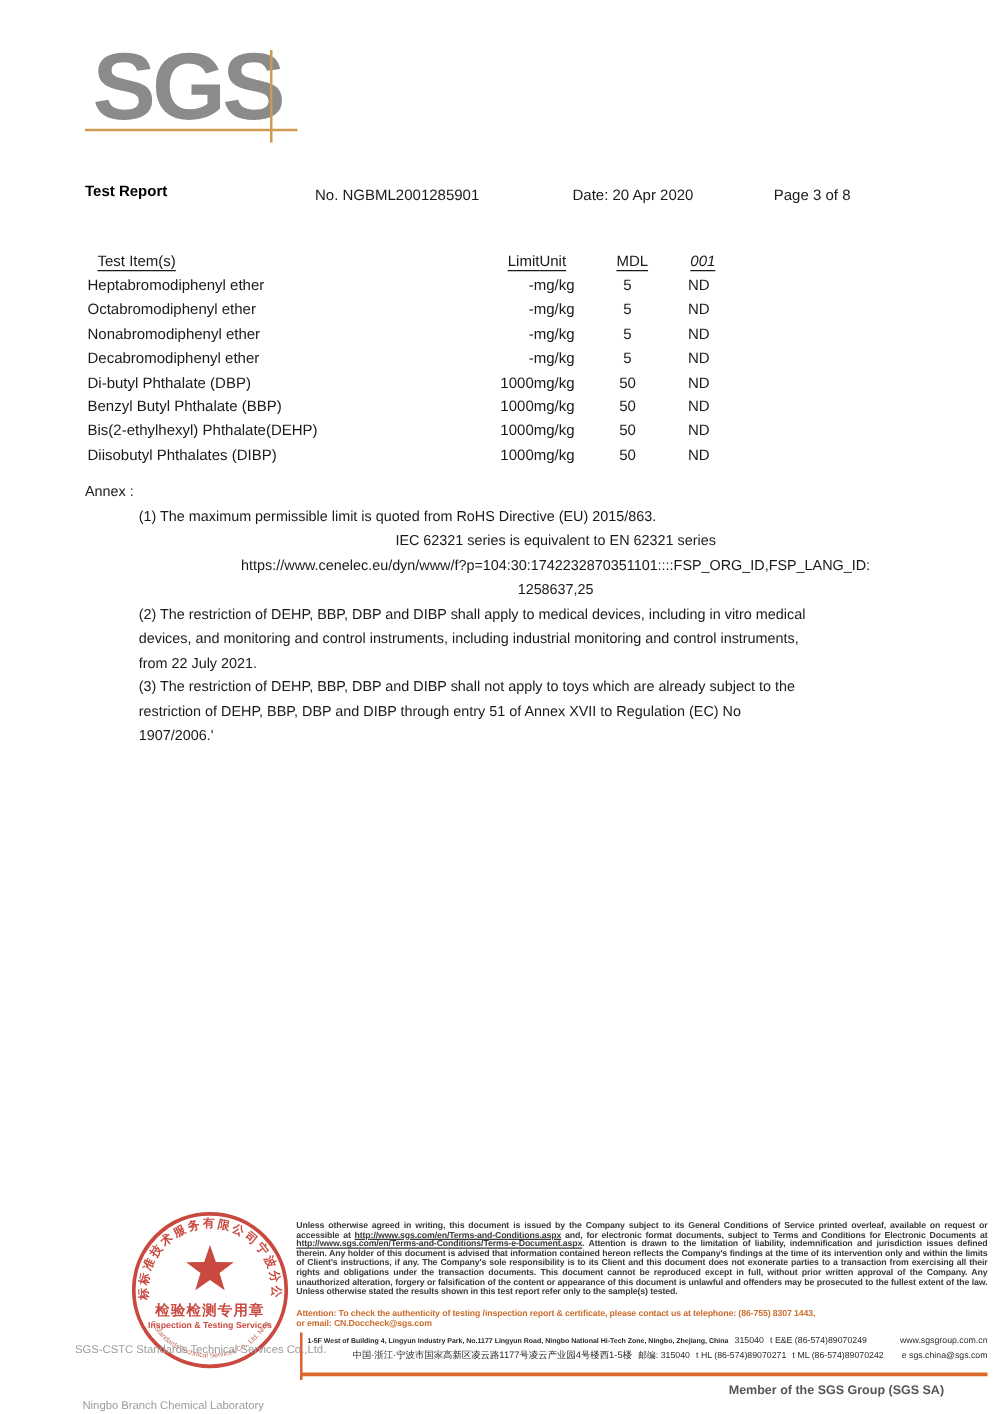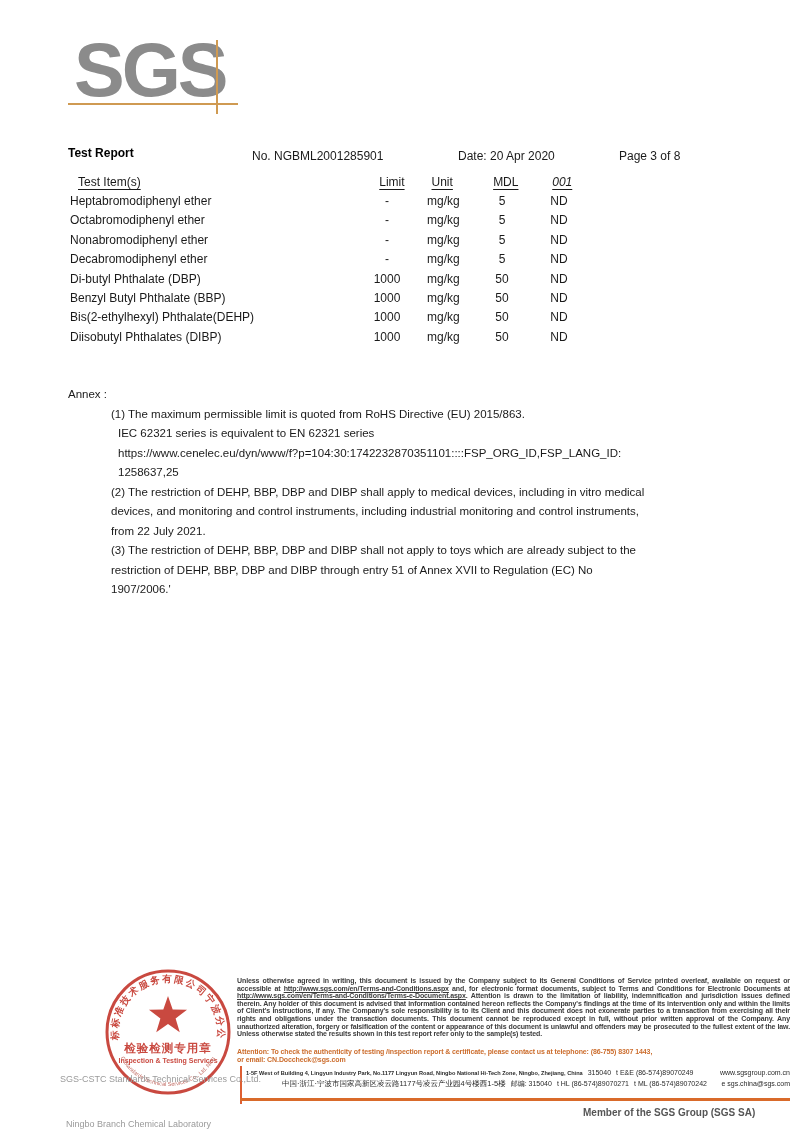--- a/index.html
+++ b/index.html
@@ -13,34 +13,34 @@
     font-weight:bold;color:#8b8b8b;letter-spacing:-3px;
   }
   .logo-hline{position:absolute;left:68px;top:103px;width:170px;height:2px;background:#cf9a52;}
   .logo-vline{position:absolute;left:216px;top:40px;width:2px;height:74px;background:#cf9a52;}
   
   .rpt-title{position:absolute;left:68px;top:146px;font-size:12px;font-weight:bold;color:#000;}
   .rpt-no{position:absolute;left:252px;top:149px;font-size:12px;}
   .rpt-date{position:absolute;left:458px;top:149px;font-size:12px;}
   .rpt-page{position:absolute;left:619px;top:149px;font-size:12px;}
   
-  .tbl{position:absolute;left:68px;top:172px;width:520px;font-size:12px;}
+  .tbl{position:absolute;left:68px;top:199px;width:520px;font-size:12px;}
   .trow{display:flex;height:19.4px;align-items:center;}
   .c-item{width:277px;padding-left:2px;}
-  .c-limit{width:80px;text-align:center;}
+  .c-limit{width:80px;text-align:right;}
   .c-unit{width:44px;text-align:left;}
   .c-mdl{width:62px;text-align:center;}
   .c-res{width:52px;text-align:center;}
   .th span{text-decoration:underline;text-underline-offset:3px;}
   .th .c-item{padding-left:10px;}
   .hdr-sample{font-style:italic;}
   
   .notes{position:absolute;left:68px;top:385px;width:690px;font-size:11.5px;line-height:19.5px;}
   .note-item{margin-left:43px;}
-  .note-sub{margin-left:50px;}
+  .note-sub{margin-left:63px;text-align:center;}
   
   .stamp{position:absolute;left:102px;top:966px;width:132px;height:132px;opacity:.92;}
   .company-overlap{position:absolute;color:#9a9a9a;font-size:9px;z-index:5;}
   .co-line1{left:60px;top:1074px;}
   .co-line2{left:66px;top:1087px;margin-top:32px;}
   
   .disclaimer{
     position:absolute;left:237px;top:977px;width:553px;
     font-size:7px;line-height:7.6px;font-weight:bold;color:#3c3c3c;
     text-align:justify;letter-spacing:-0.1px;

